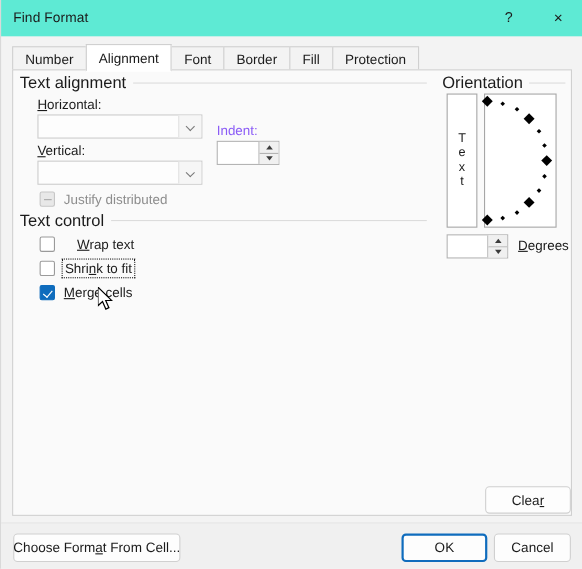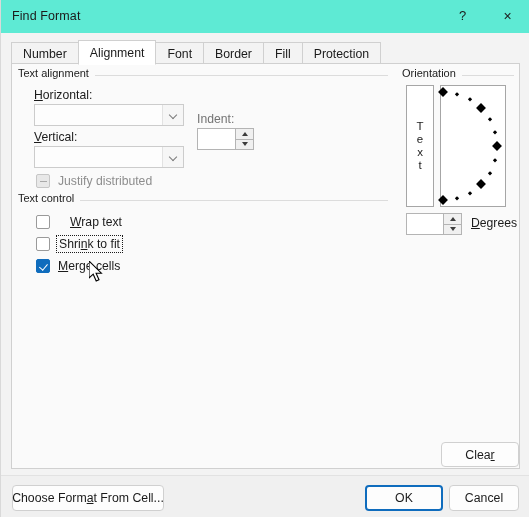--- a/index.html
+++ b/index.html
@@ -104,21 +104,21 @@
     width: 509px;
     height: 406px;
     background: #fafafa;
     border: 1px solid #d0d0d0;
     box-sizing: border-box;
   }
 
   
   .group-label {
     position: absolute;
-    font-size: 11px;
+    font-size: 15px;
     color: #1b1b1b;
     background: #fafafa;
     padding-right: 6px;
     z-index: 2;
   }
   .group-rule {
     position: absolute;
     height: 1px;
     background: #dcdcdc;
   }
@@ -134,21 +134,21 @@
   
   .or-label { left: 390px; top: 3px; }
   .or-rule-top   { left: 392px; top: 11px; width: 110px; }
 
   
   .fld-label {
     position: absolute;
     font-size: 12.2px;
     color: #1b1b1b;
   }
-  .fld-label.disabled { color: #737373; }
+  .fld-label.disabled { color: #8b5cf6; }
   .u { text-decoration: underline; }
 
   
   .combo {
     position: absolute;
     height: 22px;
     background: #fdfdfd;
     border: 1px solid #cccccc;
     box-sizing: border-box;
     display: flex;

